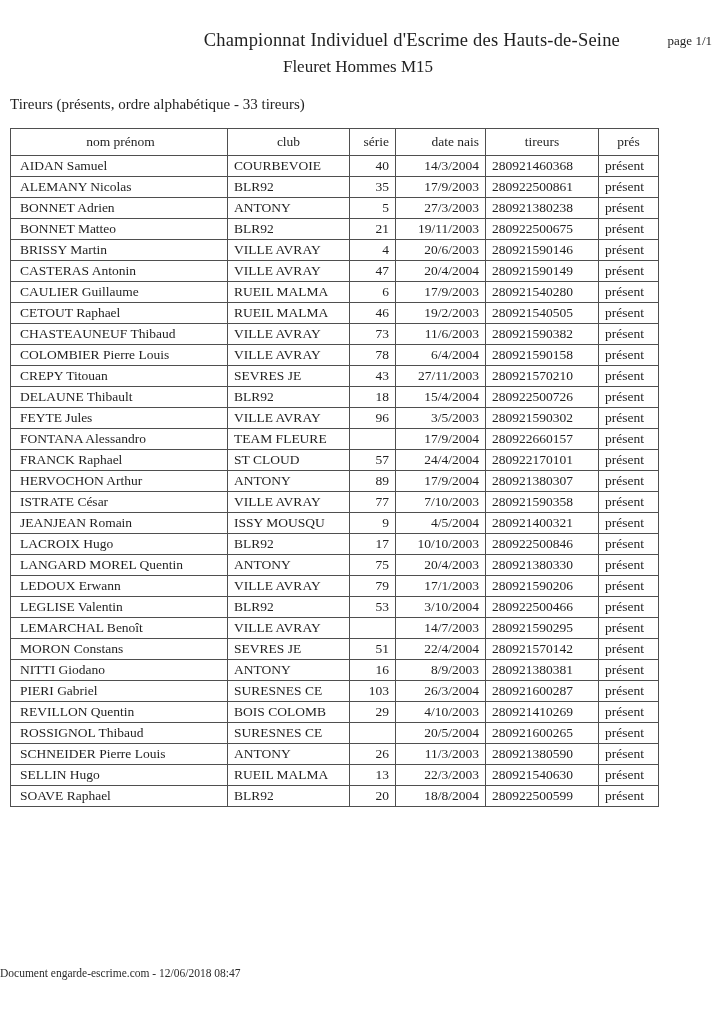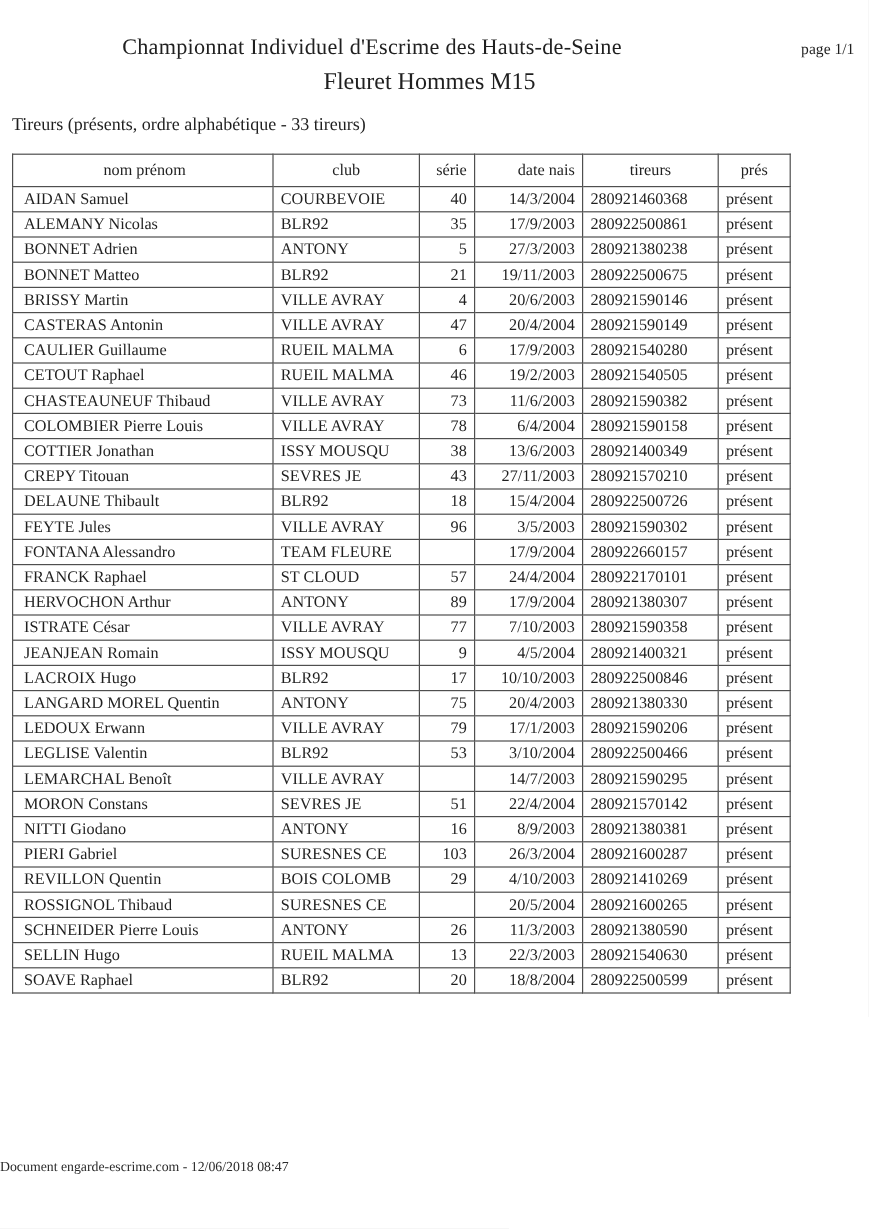--- a/index.html
+++ b/index.html
@@ -15,32 +15,32 @@
     background: #ffffff;
     font-family: "Liberation Serif", "DejaVu Serif", serif;
     color: #1f1f1f;
     overflow: hidden;
   }
   .title {
     position: absolute;
     top: 30px;
     left: 0;
     width: 620px;
-    text-align: center;
+    text-align: right;
     font-size: 18.5px;
     letter-spacing: 0.2px;
     white-space: nowrap;
   }
   .subtitle {
     position: absolute;
     top: 57px;
     left: 0;
     width: 716px;
     text-align: center;
-    font-size: 20px;
+    font-size: 17px;
     white-space: nowrap;
   }
   .page-label {
     position: absolute;
     top: 33px;
     right: 12px;
     font-size: 13px;
   }
   .section-title {
     position: absolute;
@@ -196,28 +196,20 @@
         </tr>
         <tr>
           <td class="col-first ">COLOMBIER Pierre Louis</td>
           <td class="">VILLE AVRAY</td>
           <td class="align-right">78</td>
           <td class="align-right">6/4/2004</td>
           <td class="">280921590158</td>
           <td class="">présent</td>
         </tr>
         <tr>
-          <td class="col-first ">COTTIER Jonathan</td>
-          <td class="">ISSY MOUSQU</td>
-          <td class="align-right">38</td>
-          <td class="align-right">13/6/2003</td>
-          <td class="">280921400349</td>
-          <td class="">présent</td>
-        </tr>
-        <tr>
           <td class="col-first ">CREPY Titouan</td>
           <td class="">SEVRES JE</td>
           <td class="align-right">43</td>
           <td class="align-right">27/11/2003</td>
           <td class="">280921570210</td>
           <td class="">présent</td>
         </tr>
         <tr>
           <td class="col-first ">DELAUNE Thibault</td>
           <td class="">BLR92</td>

